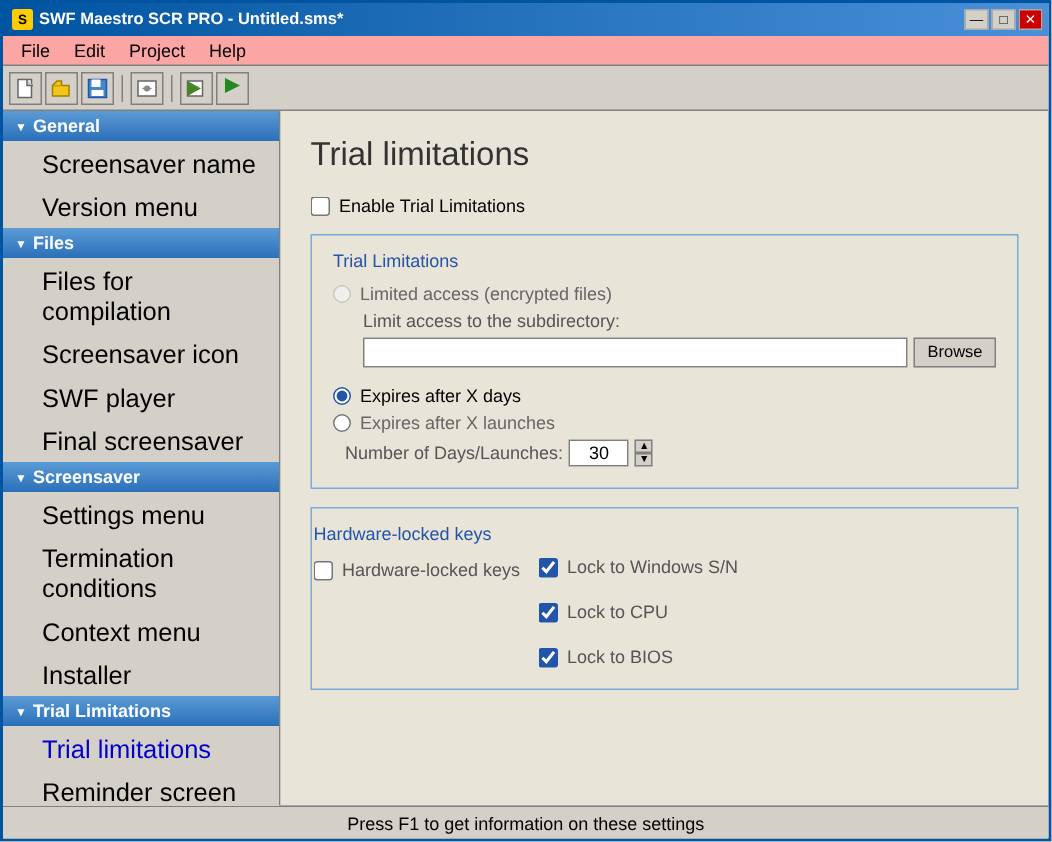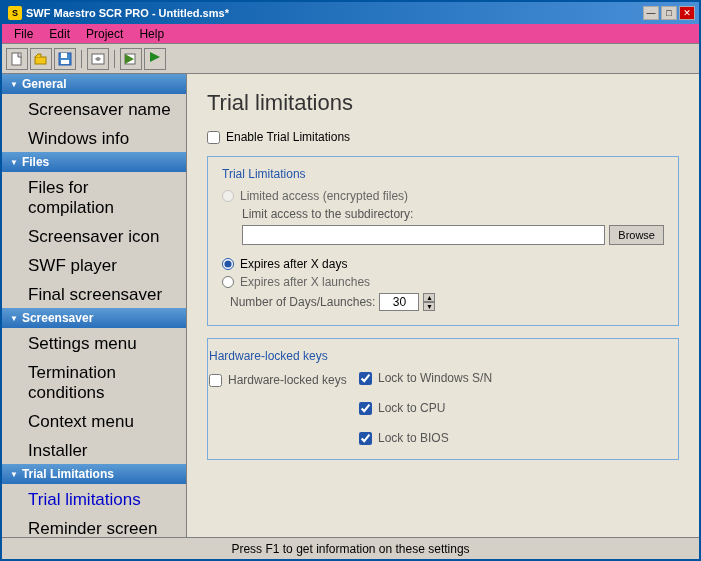--- a/index.html
+++ b/index.html
@@ -64,21 +64,21 @@
       align-items: center;
       justify-content: center;
       font-size: 9px;
       cursor: pointer;
       color: #000;
     }
     .title-btn.close { background: #cc0000; color: white; }
 
     
     .menu-bar {
-      background: #ec4899;
+      background: #fca5a5;
       height: 20px;
       display: flex;
       align-items: center;
       padding: 0 4px;
       border-bottom: 1px solid #808080;
       flex-shrink: 0;
     }
     .menu-item {
       padding: 2px 8px;
       font-size: 12px;
@@ -379,21 +379,21 @@
 
   <div class="main-area">
 
     <div class="sidebar">
 
       <div class="sidebar-section-header">
         <span class="arrow">▼</span>
         <span>General</span>
       </div>
       <div class="sidebar-item">Screensaver name</div>
-      <div class="sidebar-item">Windows info</div>
+      <div class="sidebar-item">Version menu</div>
 
       <div class="sidebar-section-header">
         <span class="arrow">▼</span>
         <span>Files</span>
       </div>
       <div class="sidebar-item">Files for compilation</div>
       <div class="sidebar-item">Screensaver icon</div>
       <div class="sidebar-item">SWF player</div>
       <div class="sidebar-item">Final screensaver</div>
 

